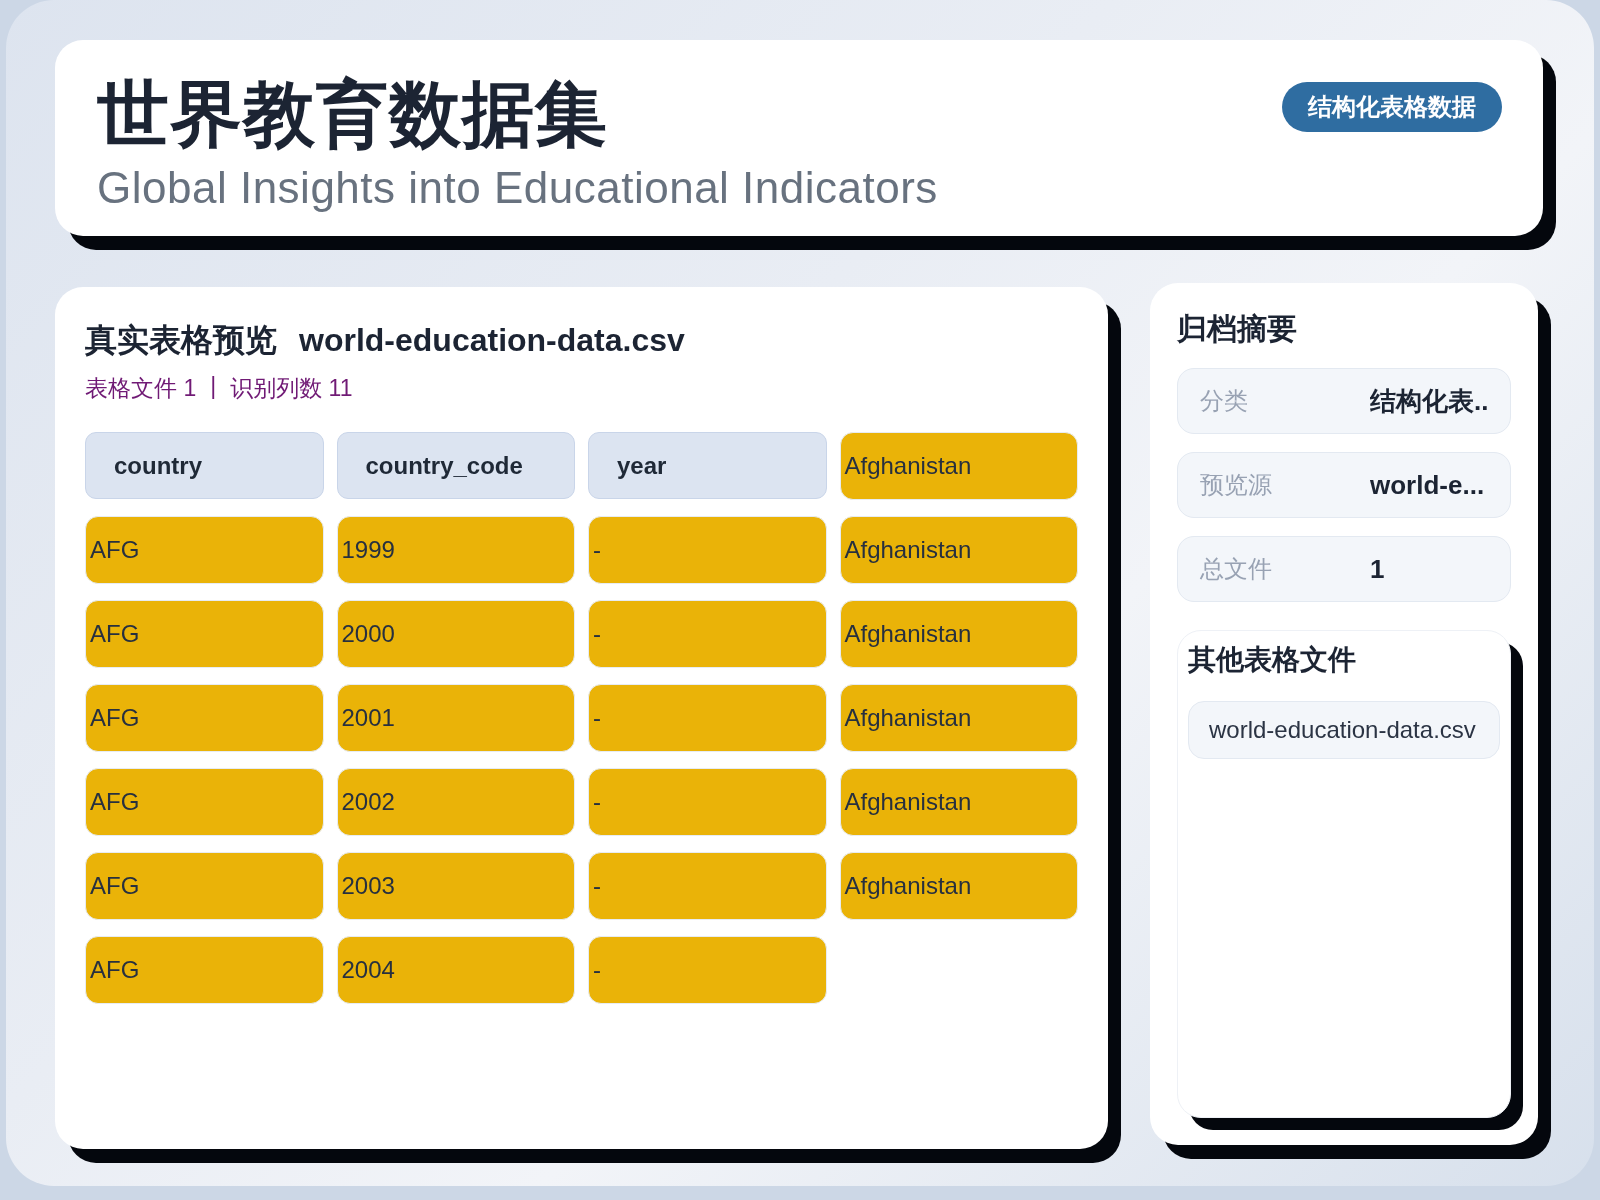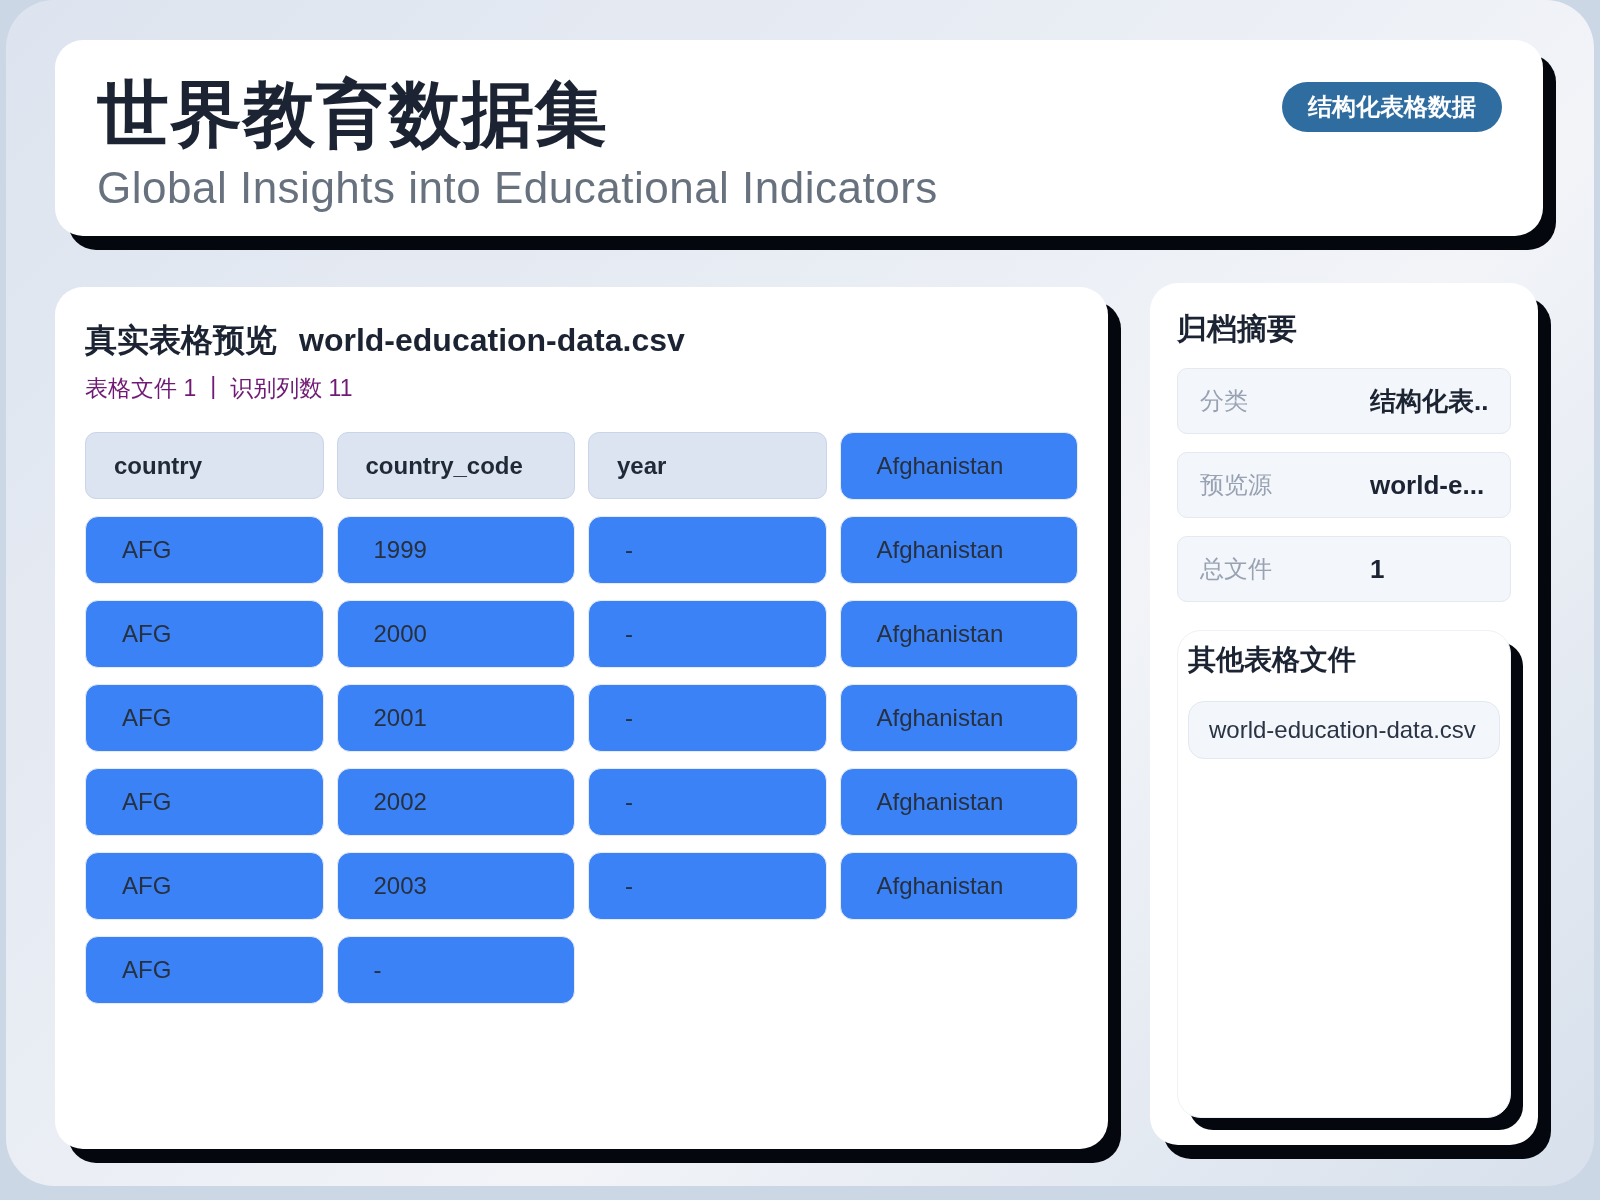--- a/index.html
+++ b/index.html
@@ -55,38 +55,38 @@
   .th-cell {
     height:67px; display:flex; align-items:center;
     padding:0 28px;
     background:#dce4f1;
     border:1px solid #c9d5e9;
     border-radius:11px;
     font-size:24px; font-weight:700; color:#1f2937;
   }
   .td-cell {
     height:68px; display:flex; align-items:center;
-    padding:0 36px;
-    background:#3b82f6;
+    padding:0 4px;
+    background:#eab308;
     border:1px solid #e7ecf3;
     border-radius:13px;
     font-size:24px; color:#27303f;
     white-space:nowrap; overflow:hidden;
   }
   
   .side-card { left:1150px; top:283px; width:388px; height:862px; padding:26px 27px; }
   .side-title { font-size:30px; font-weight:800; color:#1c2433; }
   .stat-row {
     margin-top:18px;
     height:66px;
     display:flex; align-items:center;
     padding:0 22px;
     background:#f3f6fa;
     border:1px solid #e3e9f1;
-    border-radius:10px;
+    border-radius:17px;
   }
   .stat-label { width:170px; flex:none; font-size:24px; color:#98a2b3; }
   .stat-value {
     flex:1; font-size:26px; font-weight:800; color:#1c2433;
     white-space:nowrap; overflow:hidden;
   }
   .nested-card {
     margin-top:28px;
     height:488px;
     background:#ffffff;
@@ -156,20 +156,21 @@
     <div class="td-cell">2002</div>
     <div class="td-cell">-</div>
 
     <div class="td-cell">Afghanistan</div>
     <div class="td-cell">AFG</div>
     <div class="td-cell">2003</div>
     <div class="td-cell">-</div>
 
     <div class="td-cell">Afghanistan</div>
     <div class="td-cell">AFG</div>
+    <div class="td-cell">2004</div>
     <div class="td-cell">-</div>
   </div>
 </div>
 
 <div class="card side-card">
   <div class="side-title">归档摘要</div>
 
   <div class="stat-row">
     <span class="stat-label">分类</span>
     <span class="stat-value">结构化表...</span>

